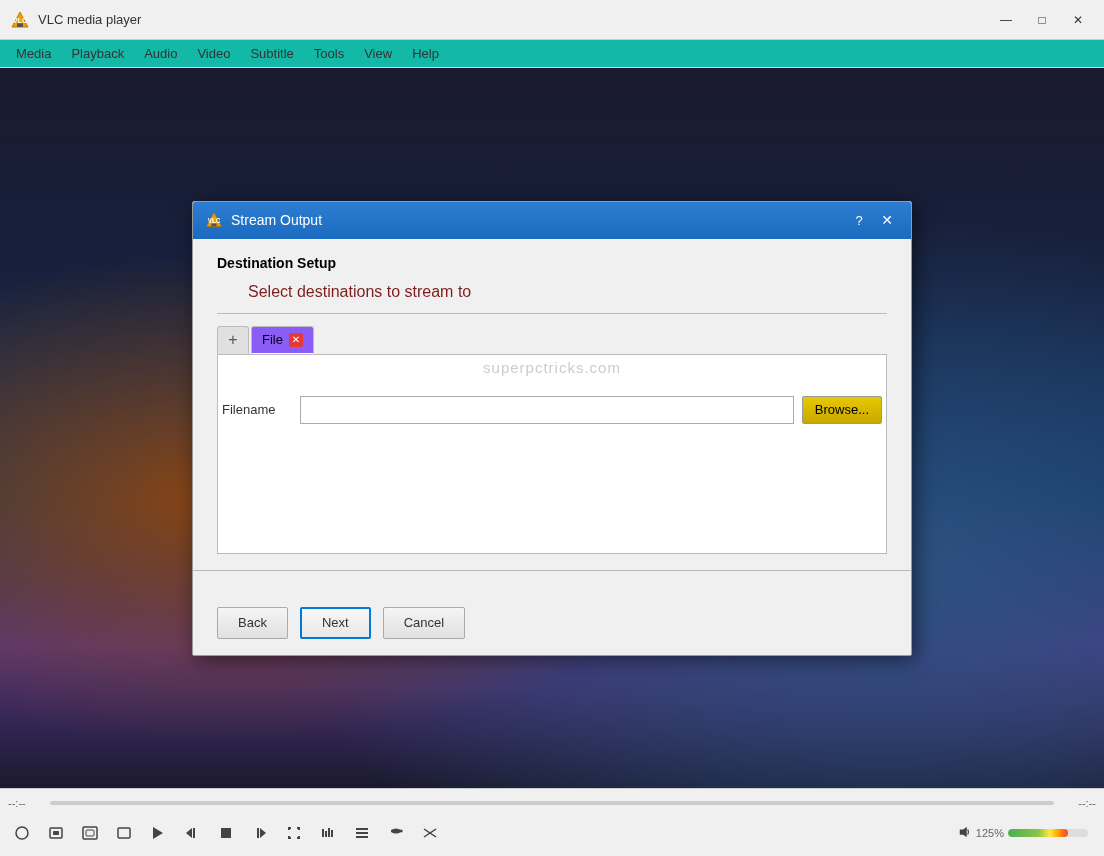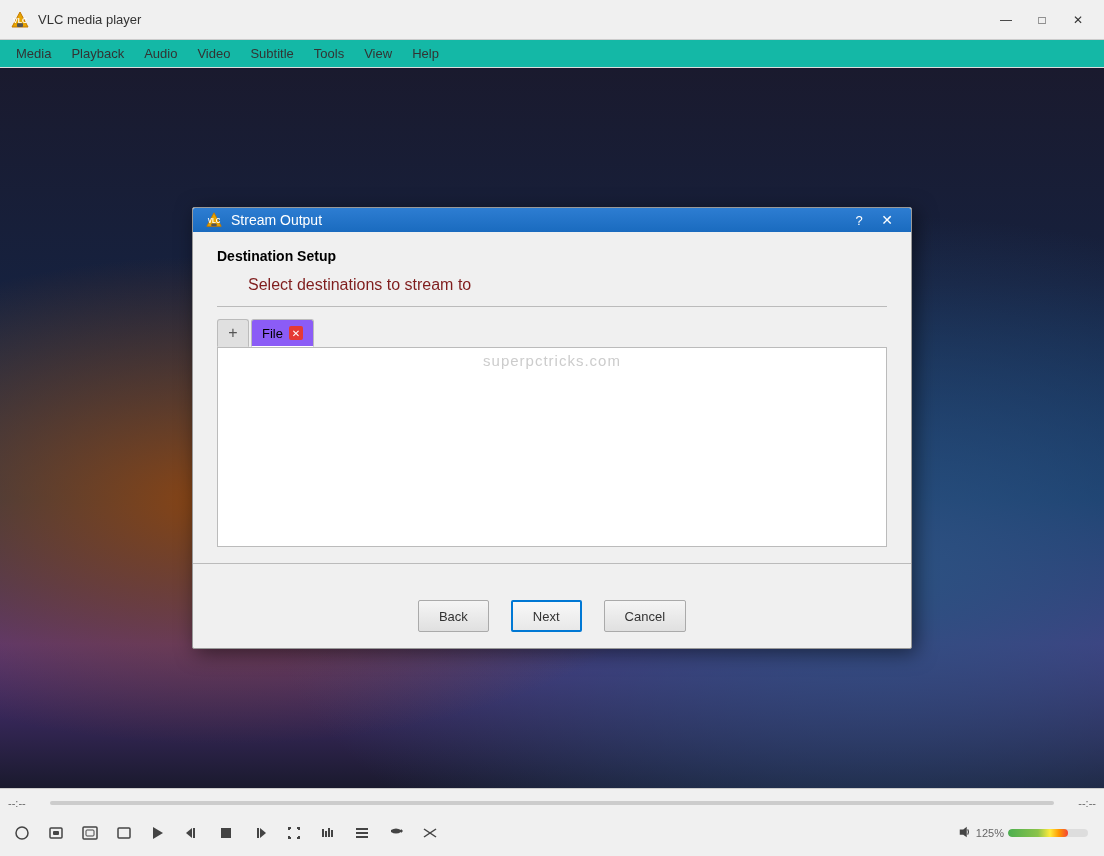--- a/index.html
+++ b/index.html
@@ -102,21 +102,21 @@
     #stream-dialog {
       width: 720px;
       background: #f0f0f0;
       border: 1px solid #999;
       box-shadow: 4px 4px 20px rgba(0,0,0,0.5);
       border-radius: 2px;
     }
 
     .dialog-titlebar {
       background: linear-gradient(180deg, #2d7dd2 0%, #1a6bbf 100%);
-      height: 24px;
+      height: 37px;
       display: flex;
       align-items: center;
       padding: 0 12px;
       color: white;
       border-radius: 2px 2px 0 0;
     }
     .dialog-titlebar .vlc-icon-small {
       width: 18px;
       height: 18px;
       margin-right: 8px;
@@ -268,22 +268,22 @@
       font-size: 13px;
       cursor: pointer;
       color: #000;
       border-radius: 2px;
     }
 
     
     .dialog-footer {
       padding: 12px 24px 16px;
       display: flex;
-      justify-content: center;
-      gap: 22px;
+      justify-content: flex-start;
+      gap: 12px;
       margin-top: 24px;
     }
     .dialog-separator-bottom {
       border: none;
       border-top: 1px solid #bbb;
       margin: 0 0 0 0;
     }
     .footer-btn {
       height: 32px;
       padding: 0 20px;
@@ -448,20 +448,25 @@
           <div class="tab-add-btn">+</div>
           <div class="tab-item">
             <span>File</span>
             <span class="tab-close">✕</span>
           </div>
         </div>
 
         <div class="tab-content">
           <div class="watermark">superpctricks.com</div>
 
+          <div class="filename-row">
+            <label class="filename-label">Filename</label>
+            <input class="filename-input" type="text" placeholder="" style="">
+            <button class="browse-btn">Browse...</button>
+          </div>
         </div>
       </div>
 
       <hr class="dialog-separator-bottom">
 
       <div class="dialog-footer">
         <button class="footer-btn">Back</button>
         <button class="footer-btn primary">Next</button>
         <button class="footer-btn">Cancel</button>
       </div>

